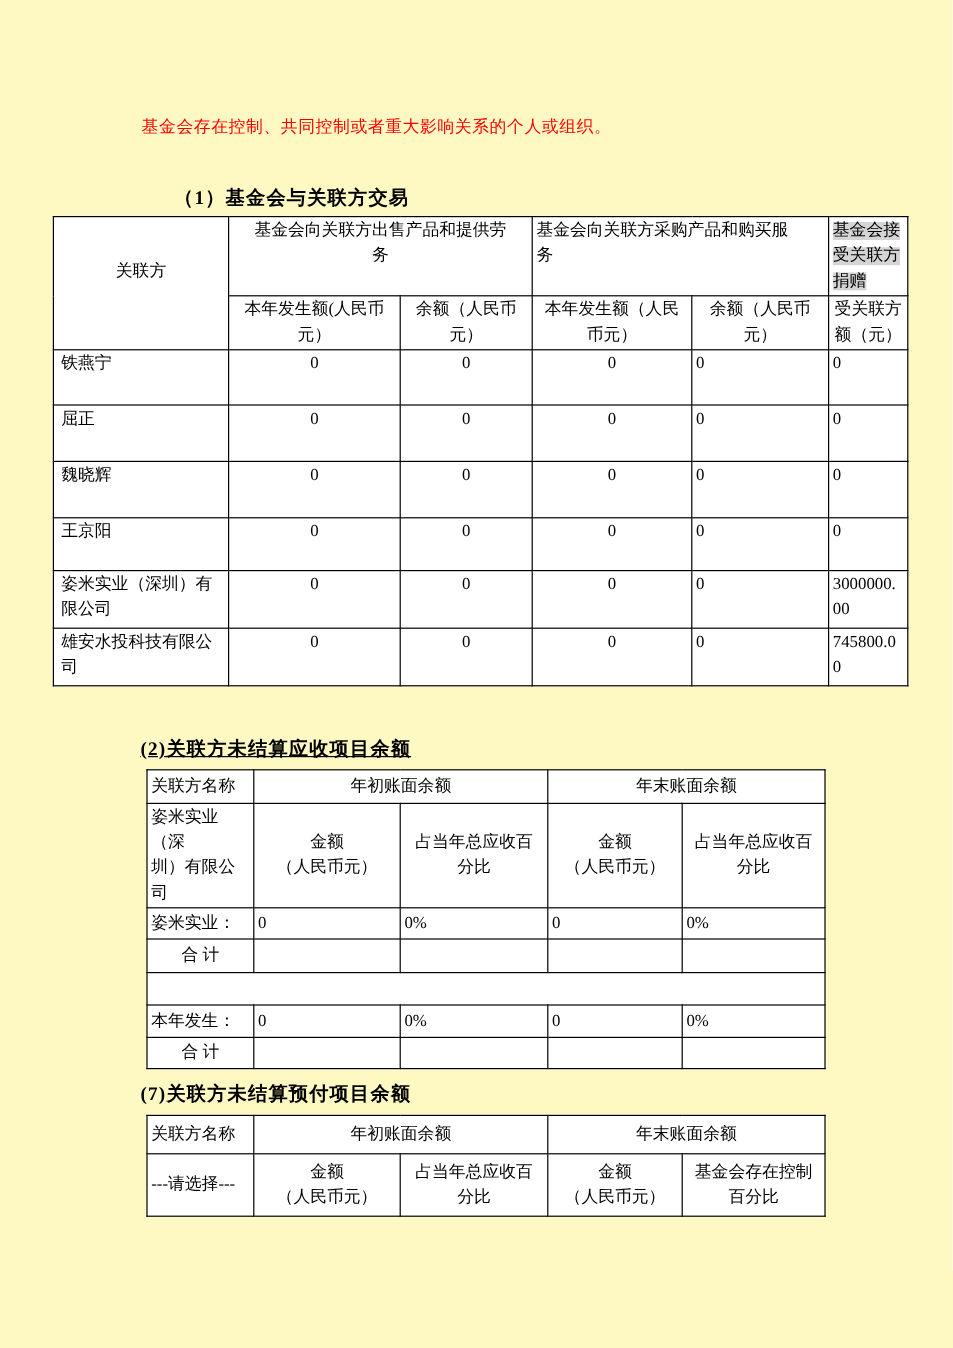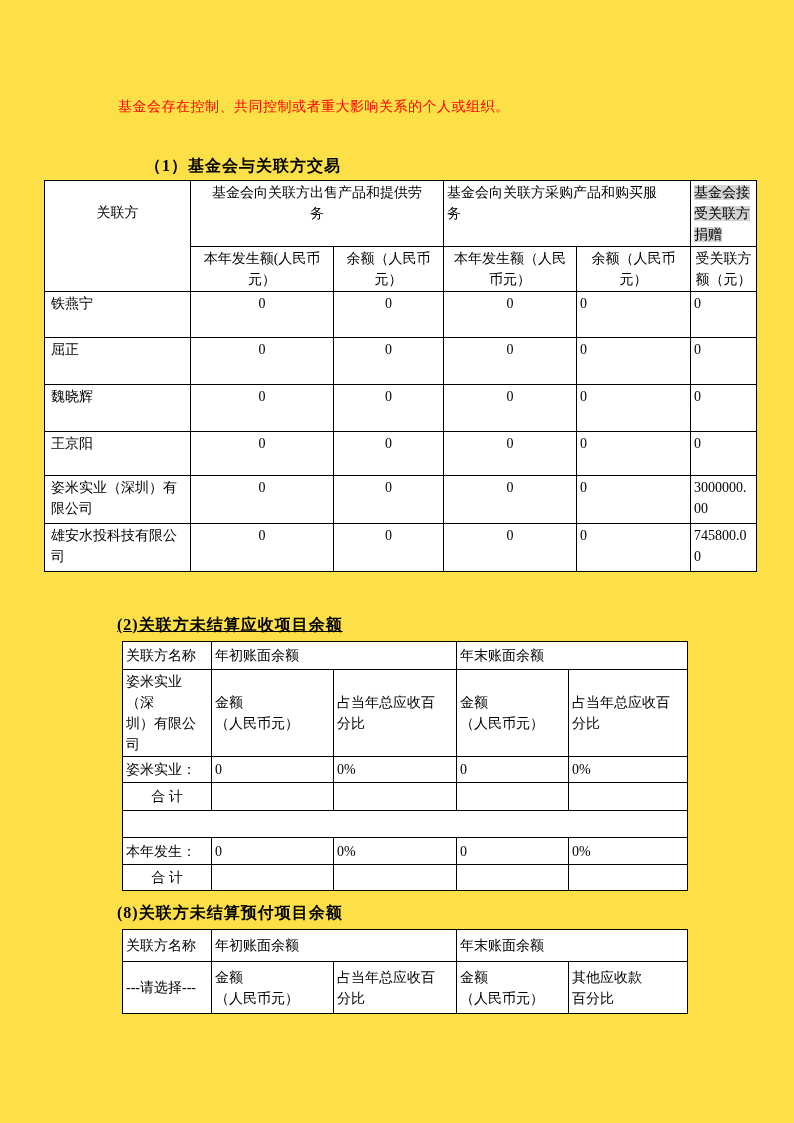--- a/index.html
+++ b/index.html
@@ -3,21 +3,21 @@
 <meta charset="utf-8">
 <style>
   * { margin: 0; padding: 0; box-sizing: border-box; }
   html, body { background: #ffffff; }
   body {
     width: 794px; height: 1123px;
     position: relative;
     font-family: "Liberation Serif", "DejaVu Serif", serif;
     color: #000000;
   }
-  .page { position: absolute; inset: 0; width: 794px; height: 1123px; background: #fde047; }
+  .page { position: absolute; inset: 0; width: 794px; height: 1123px; background: #fef9c3; }
 
   .note-red {
     position: absolute; left: 118px; top: 98px;
     font-size: 14px; line-height: 17px; letter-spacing: 0.5px;
     color: #ff0000;
   }
   .sec-title {
     position: absolute;
     font-size: 16px; font-weight: bold; line-height: 21px; letter-spacing: 1px;
     color: #000000;
@@ -38,31 +38,31 @@
     line-height: 21px;
     padding: 1px 3px;
     white-space: pre-line;
     overflow: hidden;
     word-break: normal;
   }
 
   
   .t1 { left: 44px; top: 180px; width: 712px; }
   .t1 td { vertical-align: top; }
-  .t1 td.party-head { text-align: center; padding-top: 21px; }
+  .t1 td.party-head { text-align: center; padding-top: 35px; }
   .t1 td.name { padding-left: 6px; }
   .t1 td.ctr { text-align: center; }
   .t1 td.num { word-break: break-all; padding: 1px 5px 1px 3px; }
 
   
   .t2 { left: 122px; top: 641px; width: 565px; }
   .t3 { left: 122px; top: 929px; width: 565px; }
   .t2 td, .t3 td { vertical-align: middle; }
   .lbl { padding-left: 6px; }
-  .ctr { text-align: left; }
+  .ctr { text-align: center; }
   .val { padding-left: 2px; vertical-align: top; }
   .total-cell { text-align: center; white-space: pre-wrap; }
 
   .hl { background: #d5d5d5; }
 </style>
 </head>
 <body>
 
 <div class="page">
 
@@ -208,21 +208,21 @@
       <tr style="height:26px">
         <td class="total-cell">合        计</td>
         <td></td>
         <td></td>
         <td></td>
         <td></td>
       </tr>
     </tbody>
   </table>
 
-  <div class="sec-title s3">(8)关联方未结算预付项目余额</div>
+  <div class="sec-title s3">(7)关联方未结算预付项目余额</div>
 
   <table class="doc-table t3">
     <colgroup>
       <col style="width:89px">
         <col style="width:122px">
         <col style="width:123px">
       <col style="width:112px">
         <col style="width:119px">
     </colgroup>
     <tbody>
@@ -232,19 +232,19 @@
         <td class="ctr" colspan="2">年末账面余额</td>
       </tr>
       <tr style="height:52px">
         <td class="lbl">---请选择---</td>
         <td class="ctr">金额
 （人民币元）</td>
         <td class="ctr">占当年总应收百
 分比</td>
         <td class="ctr">金额
 （人民币元）</td>
-        <td class="ctr">其他应收款
+        <td class="ctr">基金会存在控制
 百分比</td>
       </tr>
     </tbody>
   </table>
 
 </div>
 
 </body></html>

